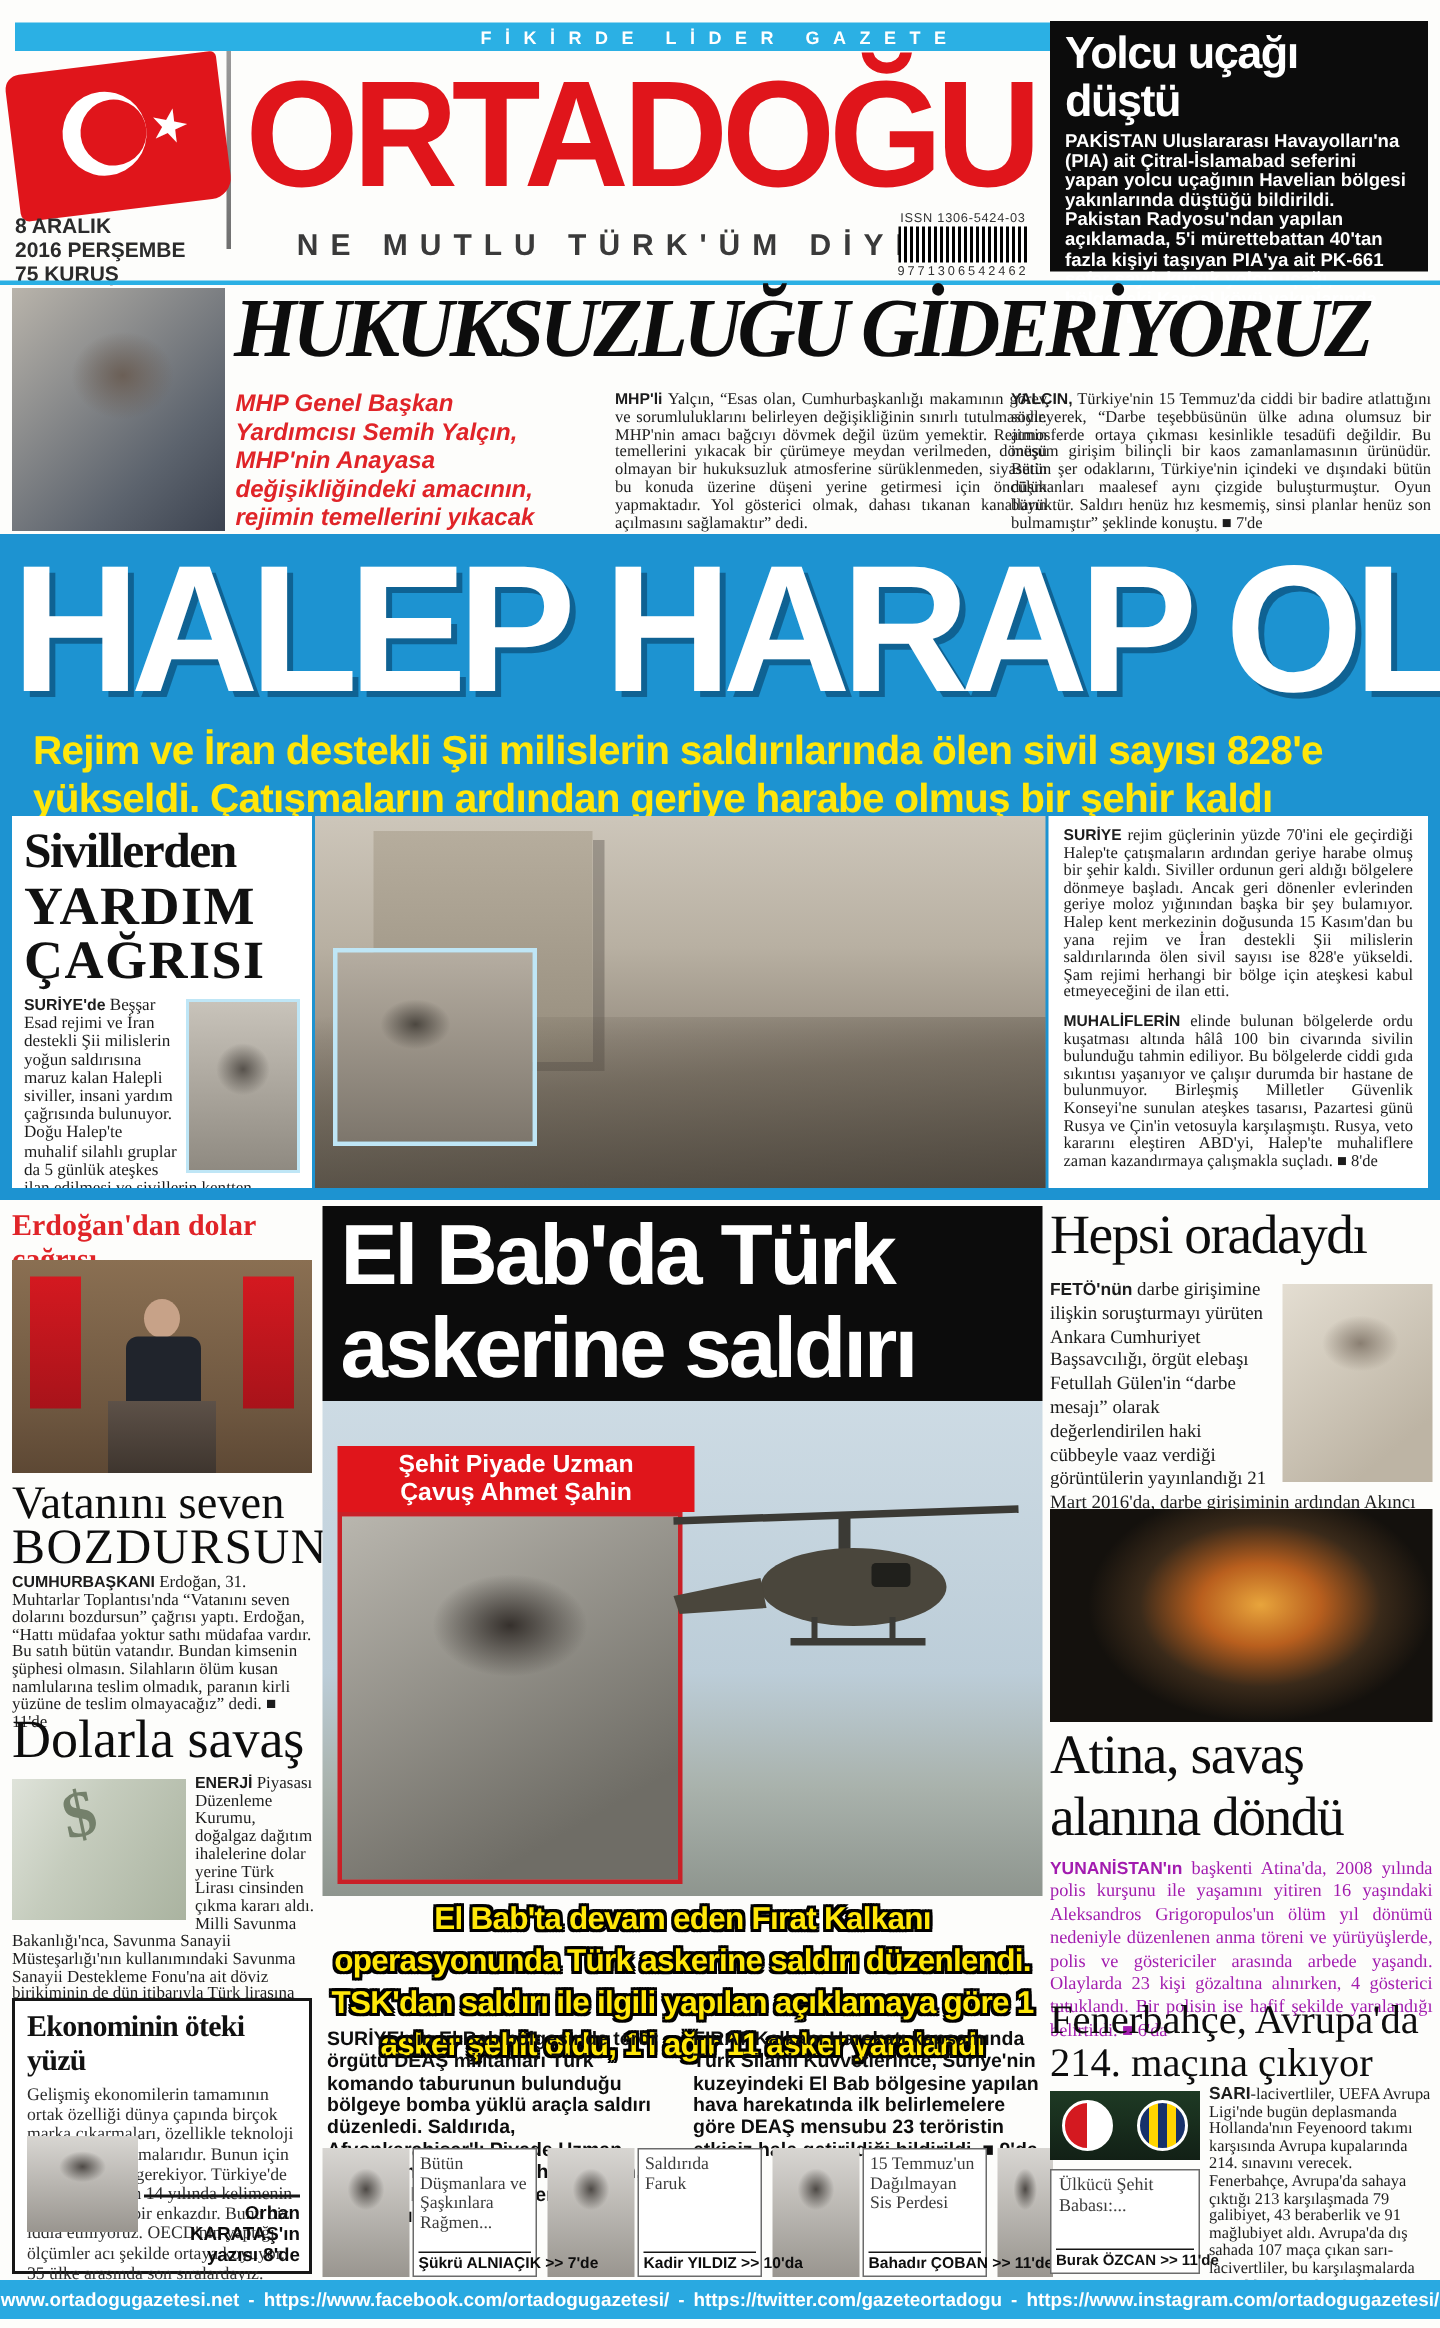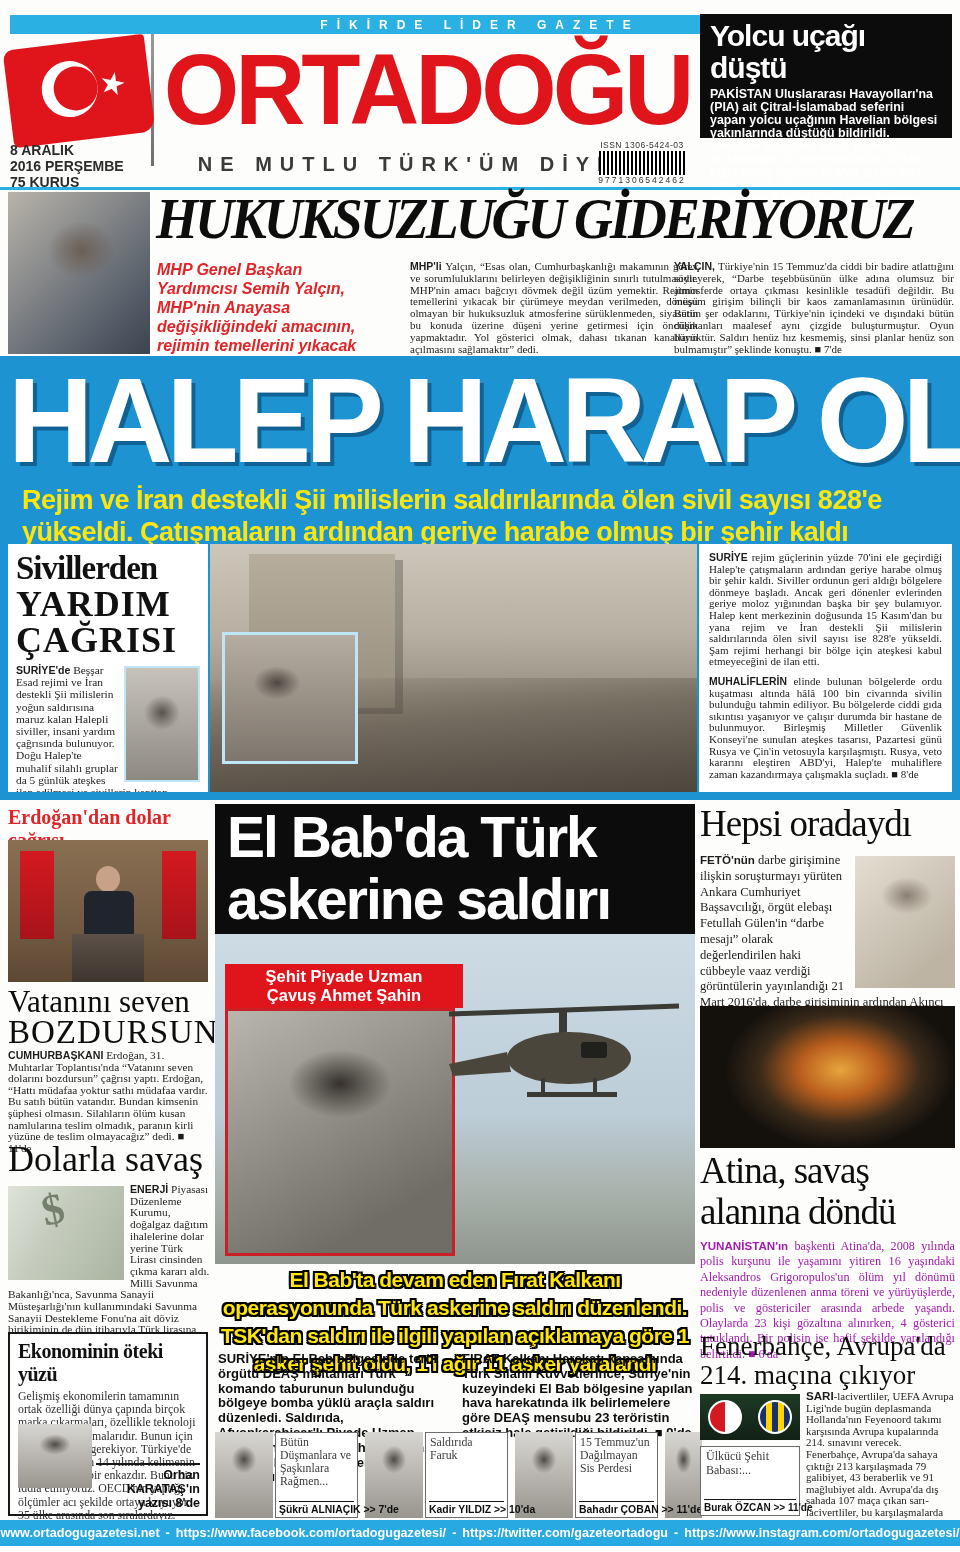--- a/index.html
+++ b/index.html
@@ -19,21 +19,21 @@
   .flag .c2{position:absolute;left:46px;top:24px;width:44px;height:44px;border-radius:50%;background:#e0151b;}
   .flag .star{position:absolute;left:92px;top:28px;color:#fff;font-size:30px;transform:rotate(18deg);}
   .mast-title{left:146px;top:36px;width:562px;height:112px;color:#e0151b;font-weight:900;font-size:97px;line-height:108px;
               text-align:center;letter-spacing:-4px;transform:scaleY(1.04);}
   .dateblock{left:10px;top:142px;width:140px;font-weight:bold;font-size:14px;line-height:16px;color:#2b2b2b;}
   .motto{left:190px;top:153px;width:480px;text-align:center;font-weight:bold;font-size:20px;letter-spacing:8px;color:#3a3a3a;}
   .issnblock{left:592px;top:140px;width:100px;text-align:center;}
   .issnblock .issn{font-size:8.5px;color:#333;letter-spacing:.5px;}
   .issnblock .bars{margin:1px auto 0;width:86px;height:24px;background:repeating-linear-gradient(90deg,#000 0 2px,#fff 2px 4px);}
   .issnblock .num{font-size:8.5px;color:#333;letter-spacing:2px;}
-  .planebox{left:700px;top:14px;width:252px;height:124px;background:#0c0c0c;color:#fff;padding:6px 10px;box-sizing:border-box;}
+  .planebox{left:700px;top:14px;width:252px;height:167px;background:#0c0c0c;color:#fff;padding:6px 10px;box-sizing:border-box;}
   .planebox h2{margin:0 0 4px;font-size:30px;line-height:32px;letter-spacing:-1px;}
   .planebox p{margin:0;font-size:12.4px;line-height:13.1px;font-weight:bold;text-align:left;}
   .cyanline{left:0;top:187px;width:960px;height:3px;background:#2bb0e4;}
   
   .hk-photo{left:8px;top:192px;width:142px;height:162px;background:radial-gradient(ellipse 40% 30% at 52% 36%,#6b5f56 0%,rgba(0,0,0,0) 60%),linear-gradient(135deg,#b9b4ab,#5d646e 70%,#3c4350);}
   .hk-headline{left:156px;top:188px;width:800px;height:66px;font-family:"Liberation Serif",serif;font-style:italic;font-weight:bold;
                font-size:56px;line-height:62px;letter-spacing:-3px;transform:scaleX(.96);transform-origin:left;white-space:nowrap;color:#0d0d0d;}
   .hk-deck{left:157px;top:260px;width:216px;height:98px;color:#e02428;font-weight:bold;font-style:italic;font-size:16px;line-height:19px;}
   .hk-col{top:261px;height:95px;font-family:"Liberation Serif",serif;font-size:11px;line-height:11.8px;text-align:justify;overflow:hidden;color:#1c1c1c;}
   .hk-col b{font-family:"Liberation Sans",sans-serif;font-size:10.5px;}

